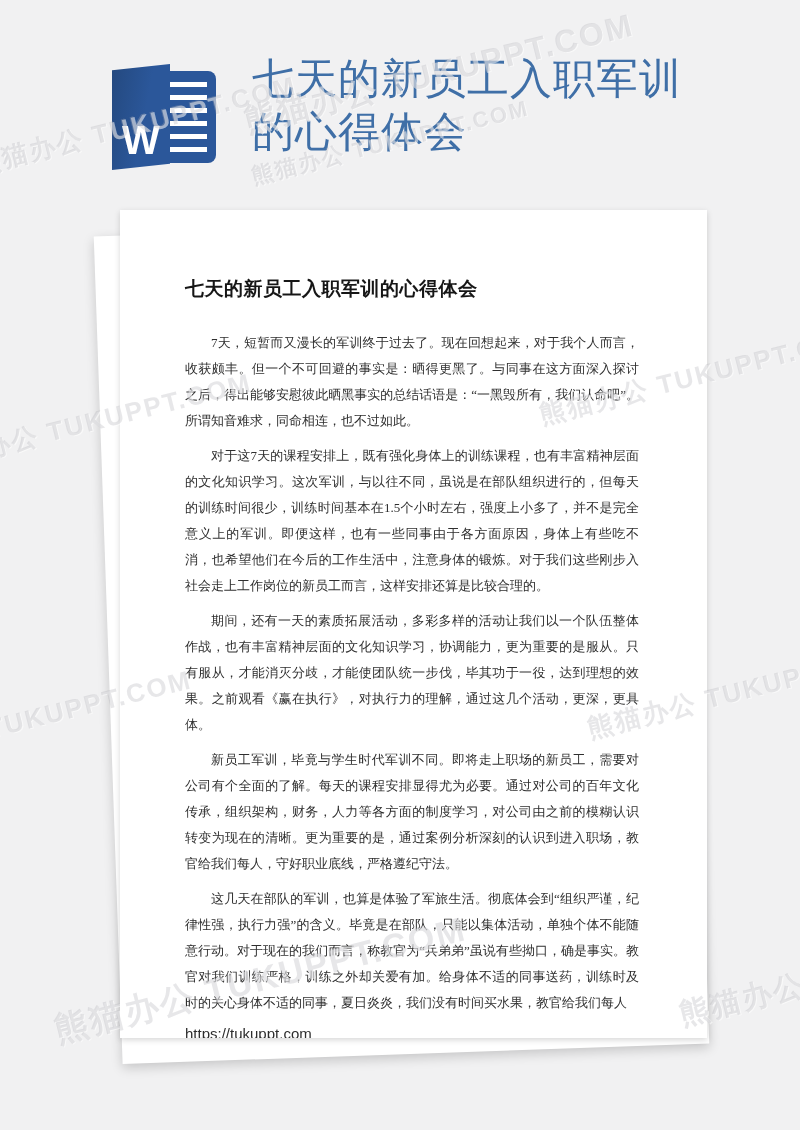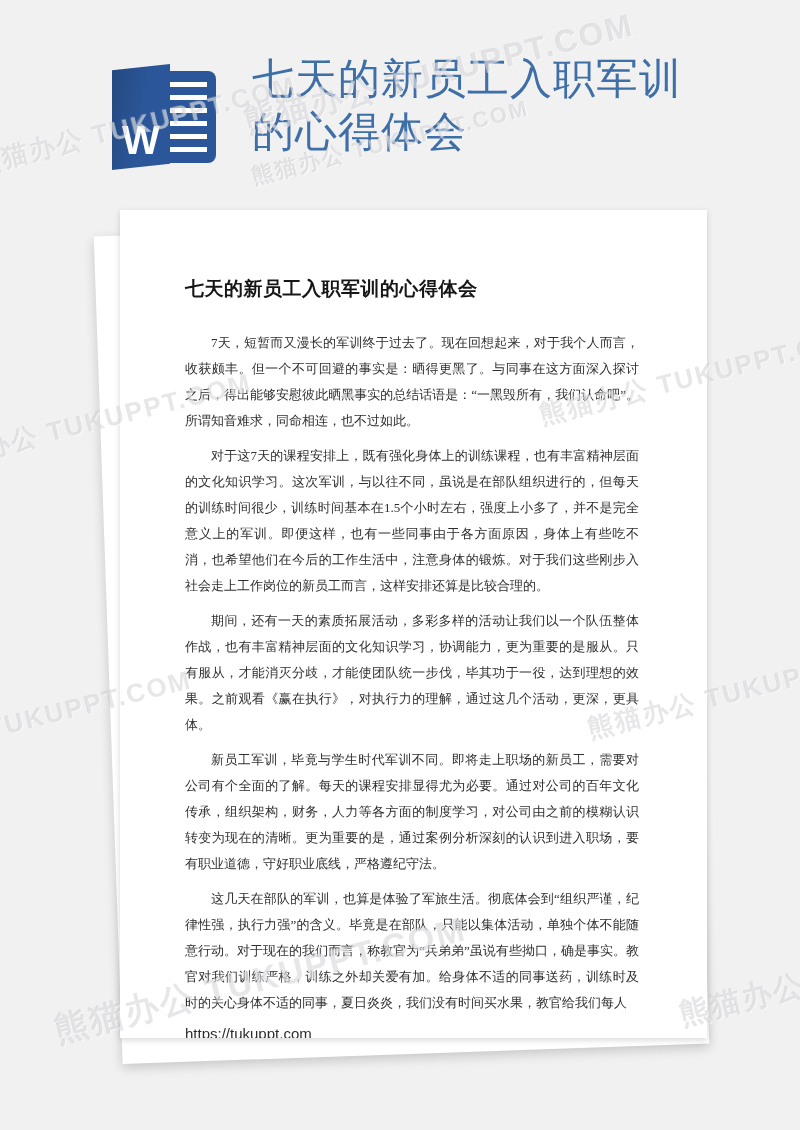--- a/index.html
+++ b/index.html
@@ -109,21 +109,21 @@
 
   <div class="page page-behind"></div>
 
   <div class="page page-front">
     <div class="doc-content">
       <h2 class="doc-heading">七天的新员工入职军训的心得体会</h2>
       <div id="paragraphs">
           <p>7天，短暂而又漫长的军训终于过去了。现在回想起来，对于我个人而言，收获颇丰。但一个不可回避的事实是：晒得更黑了。与同事在这方面深入探讨之后，得出能够安慰彼此晒黑事实的总结话语是：“一黑毁所有，我们认命吧”。所谓知音难求，同命相连，也不过如此。</p>
           <p>对于这7天的课程安排上，既有强化身体上的训练课程，也有丰富精神层面的文化知识学习。这次军训，与以往不同，虽说是在部队组织进行的，但每天的训练时间很少，训练时间基本在1.5个小时左右，强度上小多了，并不是完全意义上的军训。即便这样，也有一些同事由于各方面原因，身体上有些吃不消，也希望他们在今后的工作生活中，注意身体的锻炼。对于我们这些刚步入社会走上工作岗位的新员工而言，这样安排还算是比较合理的。</p>
           <p>期间，还有一天的素质拓展活动，多彩多样的活动让我们以一个队伍整体作战，也有丰富精神层面的文化知识学习，协调能力，更为重要的是服从。只有服从，才能消灭分歧，才能使团队统一步伐，毕其功于一役，达到理想的效果。之前观看《赢在执行》，对执行力的理解，通过这几个活动，更深，更具体。</p>
-          <p>新员工军训，毕竟与学生时代军训不同。即将走上职场的新员工，需要对公司有个全面的了解。每天的课程安排显得尤为必要。通过对公司的百年文化传承，组织架构，财务，人力等各方面的制度学习，对公司由之前的模糊认识转变为现在的清晰。更为重要的是，通过案例分析深刻的认识到进入职场，要有职业道德，守好职业底线，严格遵纪守法。</p>
+          <p>新员工军训，毕竟与学生时代军训不同。即将走上职场的新员工，需要对公司有个全面的了解。每天的课程安排显得尤为必要。通过对公司的百年文化传承，组织架构，财务，人力等各方面的制度学习，对公司由之前的模糊认识转变为现在的清晰。更为重要的是，通过案例分析深刻的认识到进入职场，教官给我们每人，守好职业底线，严格遵纪守法。</p>
           <p>这几天在部队的军训，也算是体验了军旅生活。彻底体会到“组织严谨，纪律性强，执行力强”的含义。毕竟是在部队，只能以集体活动，单独个体不能随意行动。对于现在的我们而言，称教官为“兵弟弟”虽说有些拗口，确是事实。教官对我们训练严格，训练之外却关爱有加。给身体不适的同事送药，训练时及时的关心身体不适的同事，夏日炎炎，我们没有时间买水果，教官给我们每人</p>
         </div>
       <div class="doc-url">https://tukuppt.com</div>
     </div>
   </div>
 
   <div class="watermark-layer" id="watermarks">
       <span class="wm" style="left: -25px; top: 148px; font-size: 26px;">熊猫办公 TUKUPPT.COM</span>
       <span class="wm" style="left: 245px; top: 100px; font-size: 32px;">熊猫办公 TUKUPPT.COM</span>
       <span class="wm" style="left: 252px; top: 162px; font-size: 22px;">熊猫办公 TUKUPPT.COM</span>

